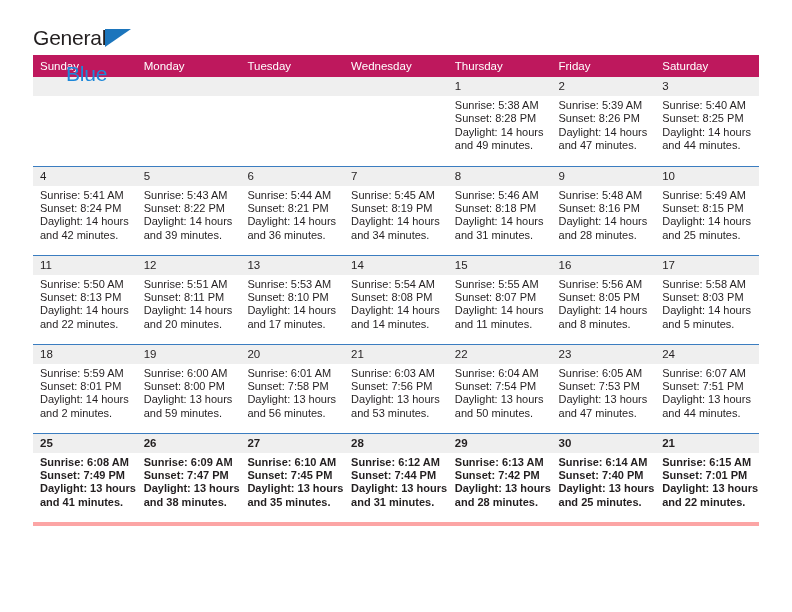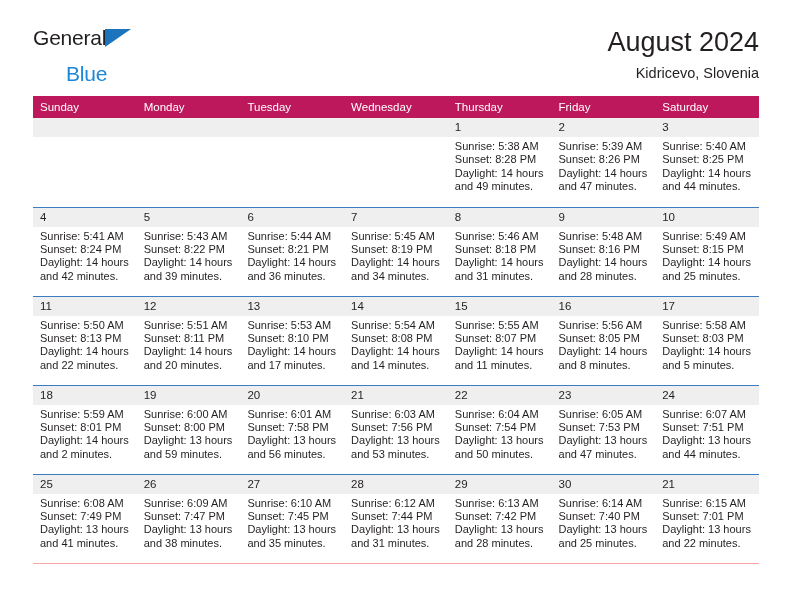--- a/index.html
+++ b/index.html
@@ -21,21 +21,21 @@
     height: 612px;
     padding: 0 33px;
   }
 
   
   .top-bar {
     display: flex;
     justify-content: space-between;
     align-items: flex-start;
     padding-top: 26px;
-    height: 96px;
+    height: 55px;
   }
   .logo {
     position: relative;
     width: 115px;
     height: 46px;
     user-select: none;
   }
   .logo-general {
     position: absolute;
     left: 0;
@@ -98,21 +98,22 @@
   }
   .cal td {
     width: 103.71px;
     vertical-align: top;
     padding: 0;
     border: none;
     border-bottom: 1px solid #3b7dc0;
     height: 89px;
   }
   .cal tr:last-child td {
-    border-bottom: 1px solid #fca5a5;
+    border-bottom: 4px solid #fca5a5;
+    font-weight: bold;
   }
   .cell-inner {
     height: 88px;
     display: flex;
     flex-direction: column;
   }
   .day-num {
     background: #efefef;
     font-size: 11.5px;
     color: #231f20;
@@ -138,24 +139,20 @@
 </head>
 <body>
 
 <div class="page">
 
   <div class="top-bar">
     <div class="logo">
       <span class="logo-general">General</span>
       <span class="logo-tri"></span>
       <span class="logo-blue">Blue</span>
-    </div>
-    <div class="title-block">
-      <h1 class="cal-title">August 2024</h1>
-      <div class="cal-subtitle">Kidricevo, Slovenia</div>
     </div>
   </div>
 
   <table class="cal">
     <thead>
       <tr>
         <th>Sunday</th>
         <th>Monday</th>
         <th>Tuesday</th>
         <th>Wednesday</th>

